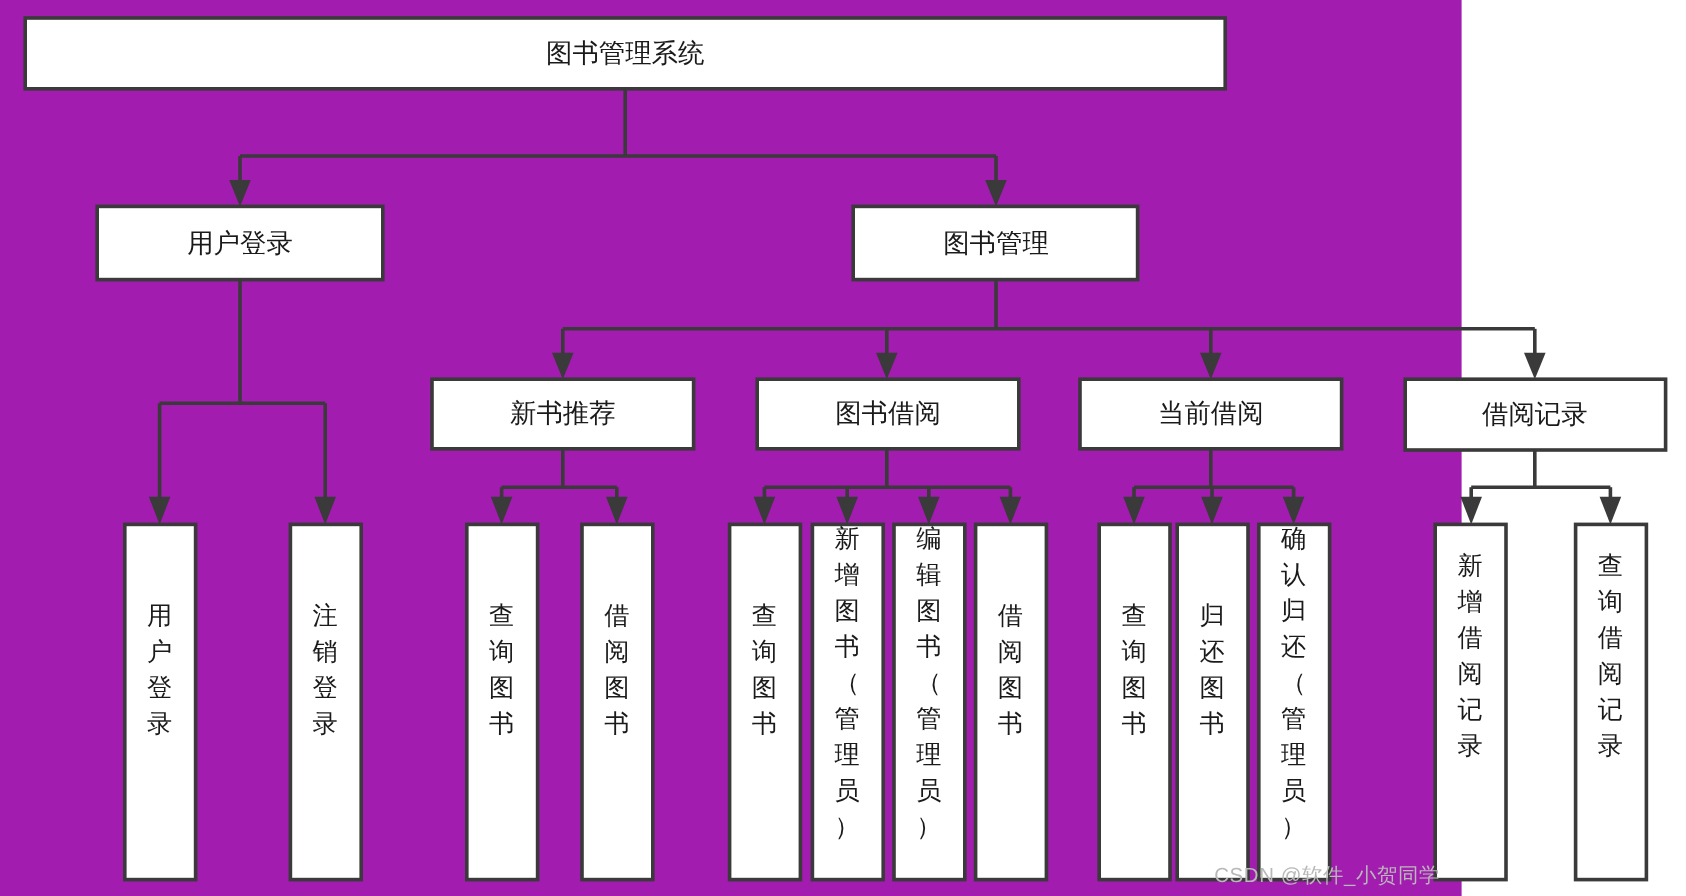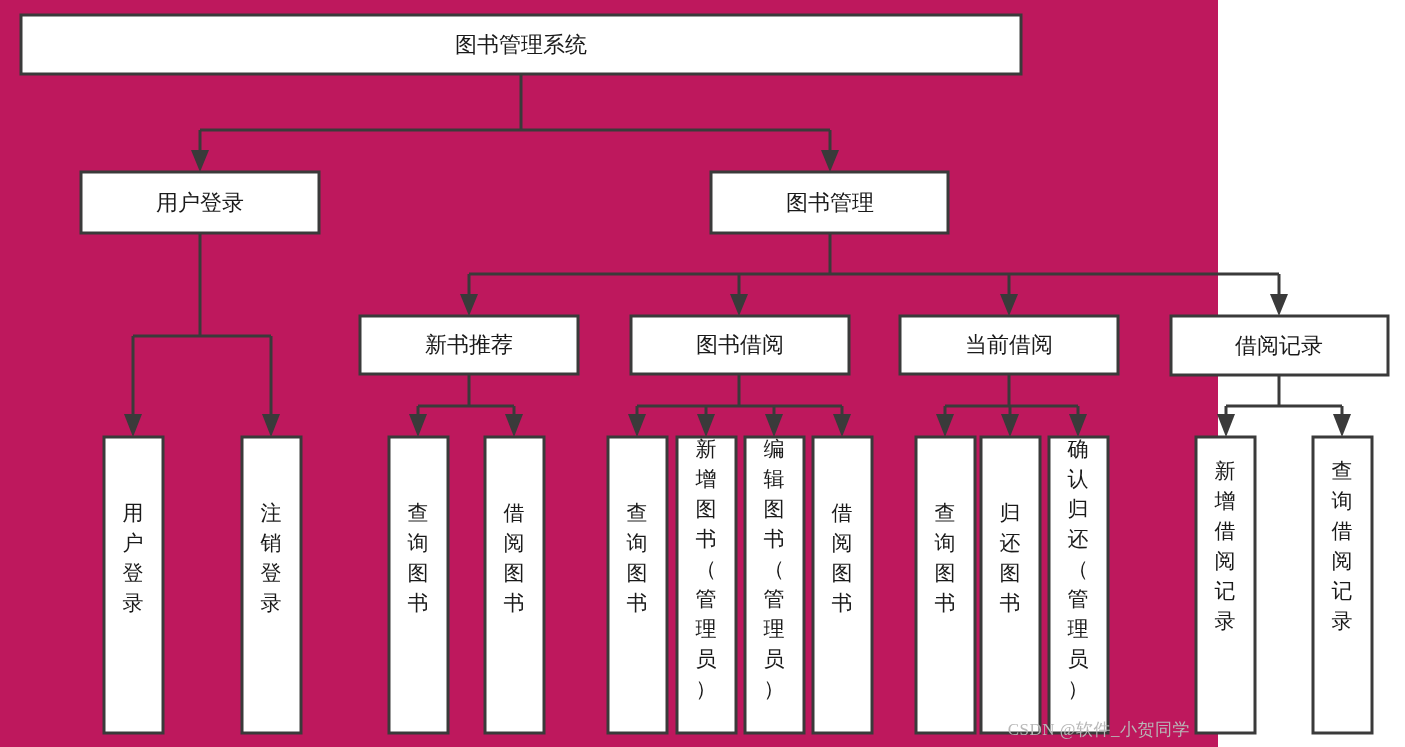--- a/index.html
+++ b/index.html
@@ -10,21 +10,21 @@
   body {
     width: 1405px;
     height: 747px;
     font-family: "Liberation Sans", "DejaVu Sans", sans-serif;
     overflow: hidden;
   }
   #diagram-root {
     position: relative;
     width: 1218px;
     height: 747px;
-    background: #be185d;
+    background: #a21caf;
   }
   svg#tree-svg {
     position: absolute;
     left: 0;
     top: 0;
     width: 1405px;
     height: 747px;
   }
   .node-box {
     fill: #ffffff;
@@ -49,23 +49,23 @@
     dominant-baseline: middle;
   }
   .leaf-label-v {
     font-family: "Liberation Sans", "DejaVu Sans", sans-serif;
     font-size: 21px;
     fill: #1a1a1a;
     text-anchor: middle;
   }
   .watermark {
     position: absolute;
-    right: 28px;
+    right: 18px;
     bottom: 6px;
-    font-family: Liberation Serif, serif;
+    font-family: Liberation Sans, sans-serif;
     font-size: 17px;
     color: #b8b8b8;
     white-space: nowrap;
     letter-spacing: 0.5px;
   }
 </style>
 </head>
 <body>
 
 <div id="diagram-root">

